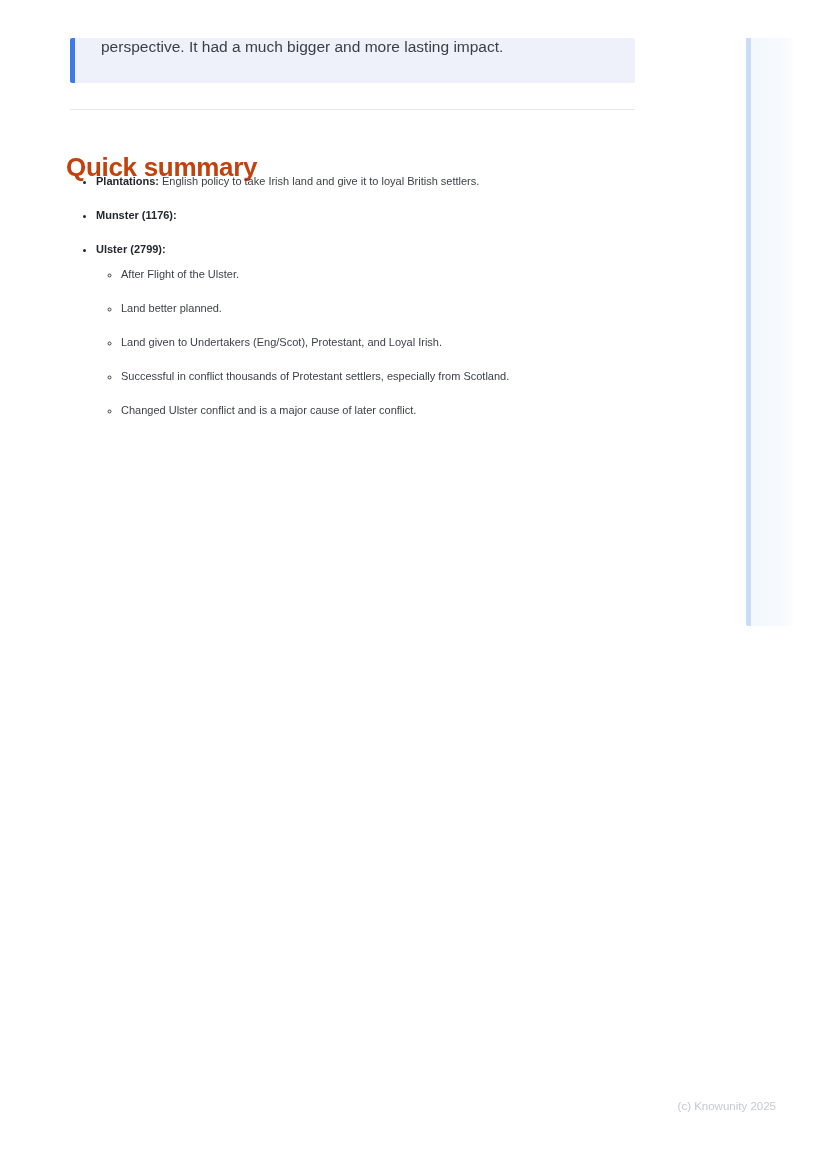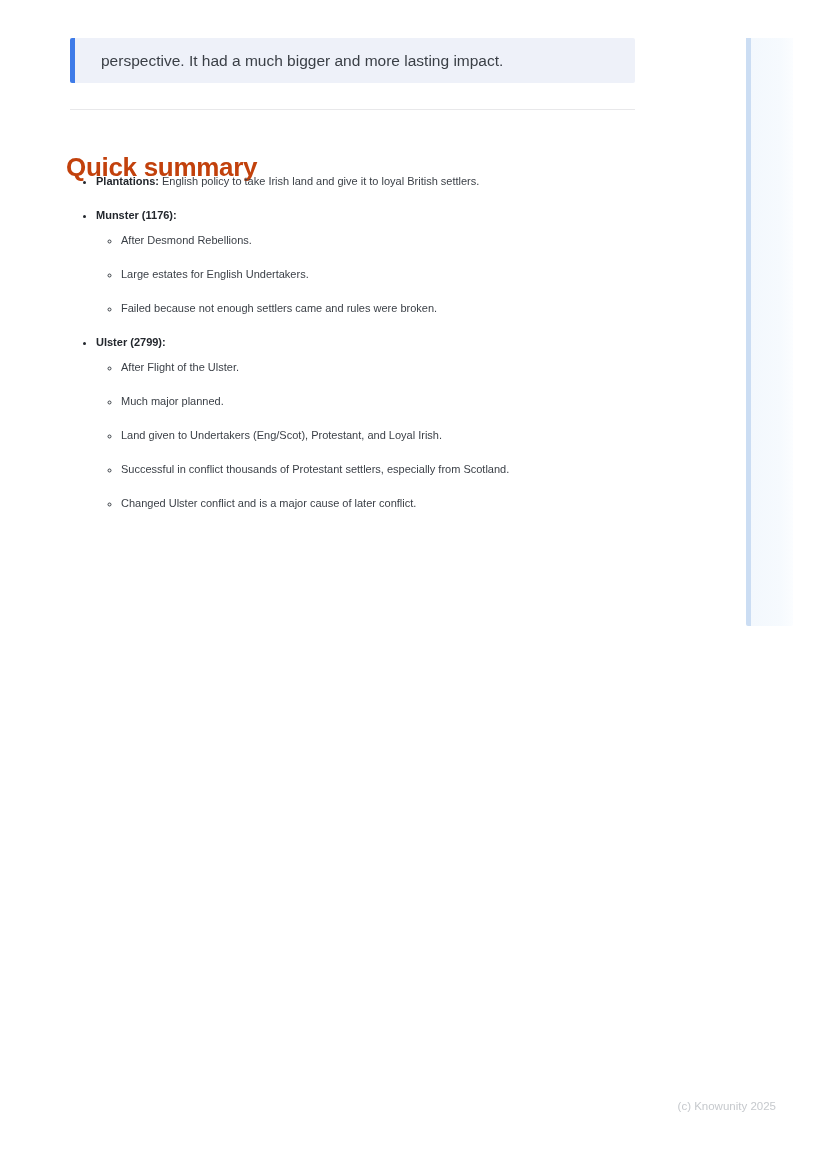--- a/index.html
+++ b/index.html
@@ -13,21 +13,21 @@
 
   .callout {
     position: absolute;
     left: 70px; top: 38px;
     width: 565px; height: 45px;
     box-sizing: border-box;
     background: #eef1f9;
     border-left: 5px solid #3e7be8;
     border-radius: 2px;
     display: flex;
-    align-items: center;
+    align-items: flex-start;
     padding-left: 26px;
     font-size: 15.5px;
     color: #3a3f46;
   }
 
   .divider {
     position: absolute;
     left: 70px; top: 109px;
     width: 565px; height: 1px;
     background: #e8e8ea;
@@ -91,28 +91,24 @@
     <span>perspective. It had a much bigger and more lasting impact.</span>
   </div>
 
   <div class="divider"></div>
 
   <h2 class="heading">Quick summary</h2>
 
   <div class="list-wrap">
     <ul class="l1">
         <li><strong>Plantations:</strong><span> English policy to take Irish land and give it to loyal British settlers.</span></li>
-        <li><strong>Munster (1176):</strong><ul class="l2">
-            <li>After Desmond Rebellions.</li>
-            <li>Large estates for English Undertakers.</li>
-            <li>Failed because not enough settlers came and rules were broken.</li>
-          </ul></li>
+        <li><strong>Munster (1176):</strong></li>
         <li><strong>Ulster (2799):</strong><ul class="l2">
             <li>After Flight of the Ulster.</li>
-            <li>Much major planned.</li>
+            <li>Land better planned.</li>
             <li>Land given to Undertakers (Eng/Scot), Protestant, and Loyal Irish.</li>
             <li>Successful in conflict thousands of Protestant settlers, especially from Scotland.</li>
             <li>Changed Ulster conflict and is a major cause of later conflict.</li>
           </ul></li>
       </ul>
   </div>
 
   <div class="page-edge"></div>
 
   <div class="footer">(c) Knowunity 2025</div>

